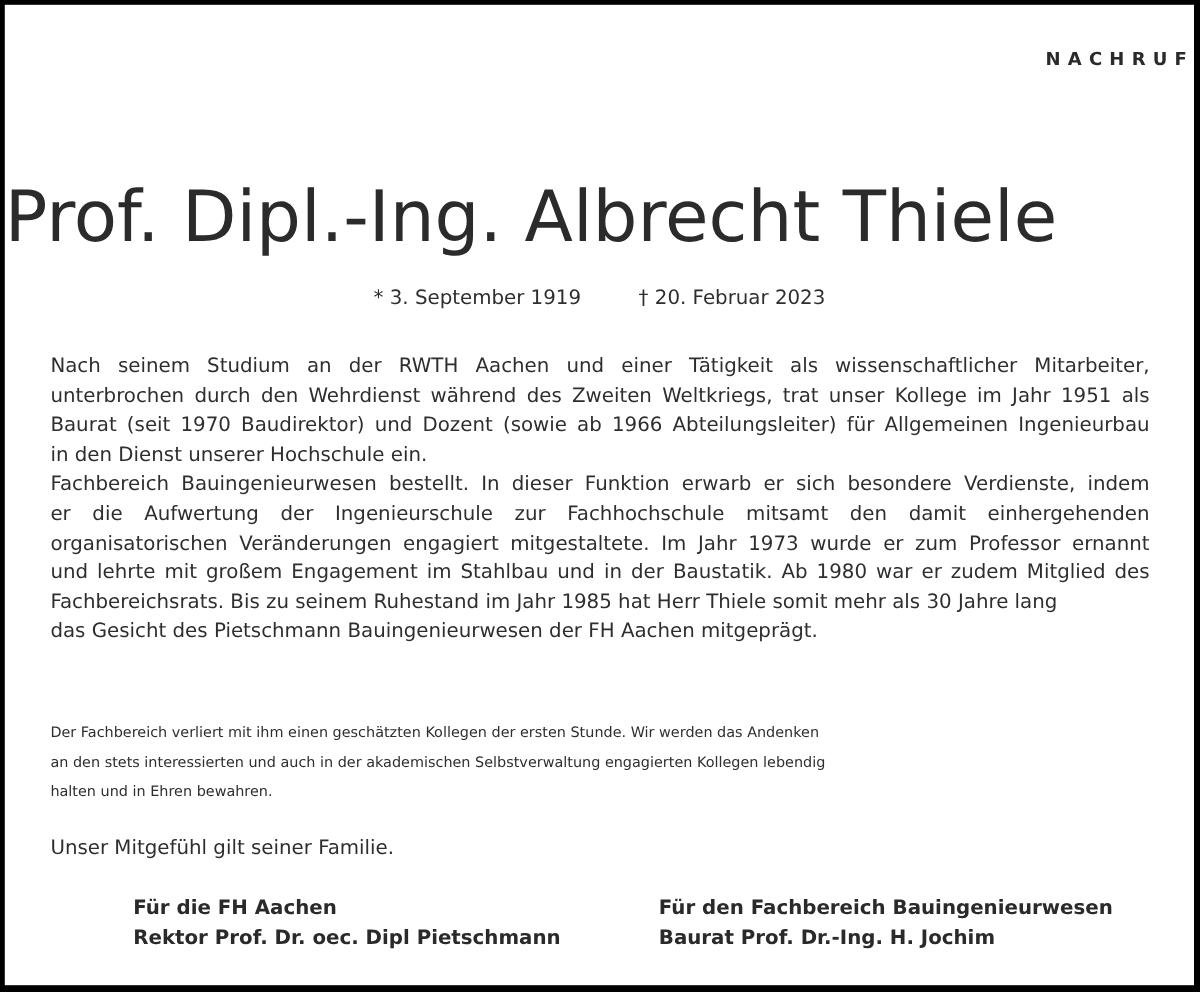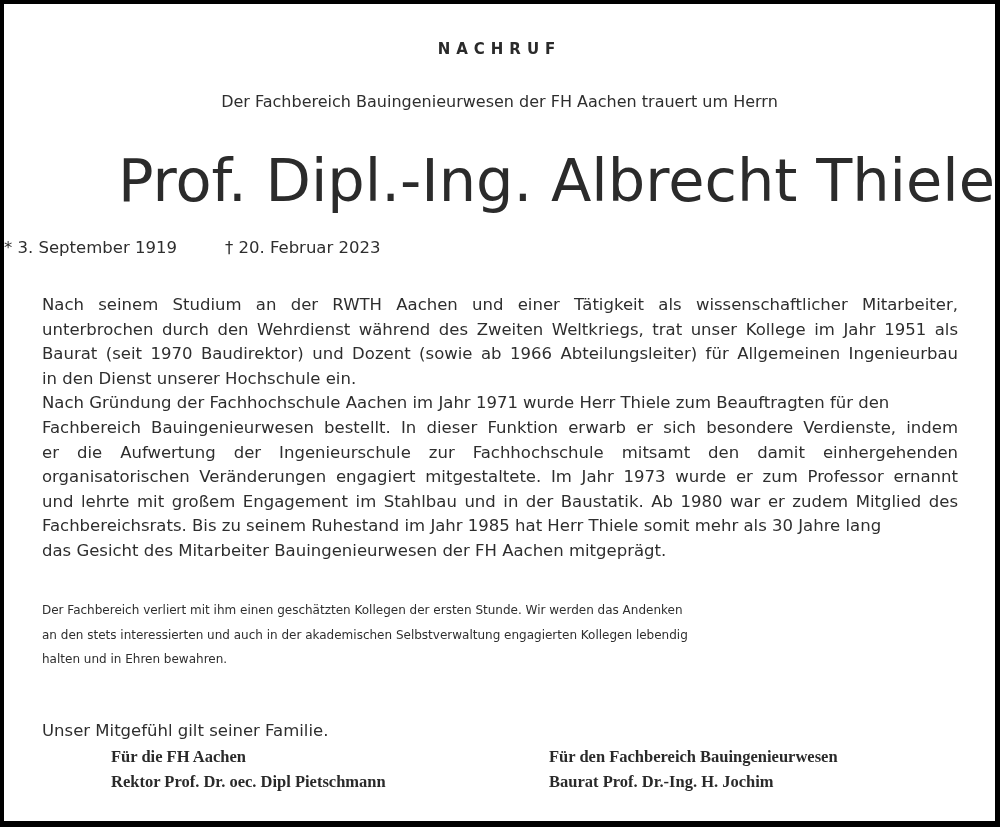--- a/index.html
+++ b/index.html
@@ -3,70 +3,68 @@
 <meta charset="utf-8">
 <style>
   html, body { margin: 0; padding: 0; background: #000; }
   body { width: 1000px; height: 827px; overflow: hidden; }
   .page {
     position: absolute; left: 4px; top: 4px; width: 991px; height: 817px;
     background: #fff; color: #2e2e2e;
     font-family: "DejaVu Sans", sans-serif;
   }
   .heading {
-    position: absolute; left: 0; right: 0; top: 36px; text-align: center;
+    position: absolute; left: 0; right: 0; top: 36px; text-align: right;
     font-size: 15px; font-weight: bold; letter-spacing: 6px; color: #2a2a2a;
   }
   .intro {
     position: absolute; left: 0; right: 0; top: 88px; text-align: center;
     font-size: 16px;
   }
   .name {
-    position: absolute; left: 0; right: 0; top: 142px; text-align: right;
+    position: absolute; left: 0; right: 0; top: 142px; text-align: left;
     font-size: 59px; letter-spacing: 0px; color: #2b2b2b; white-space: nowrap;
   }
   .dates {
-    position: absolute; left: 0; right: 0; top: 234px; text-align: left;
+    position: absolute; left: 0; right: 0; top: 234px; text-align: center;
     font-size: 16.5px; white-space: pre;
   }
   .dates .gap { display: inline-block; width: 48px; }
   .body {
     position: absolute; left: 38px; width: 916px; top: 289px;
     font-size: 16.5px; line-height: 24.6px;
   }
   .line-j { display: block; text-align: justify; text-align-last: justify; }
   .line-l { display: block; }
   .para2 { position: absolute; left: 38px; width: 916px; top: 594px; font-size: 12px; line-height: 24.6px; }
-  .para3 { position: absolute; left: 38px; top: 693px; font-size: 16.5px; margin-top: 24px; }
+  .para3 { position: absolute; left: 38px; top: 693px; font-size: 16.5px; }
   .sig { position: absolute; top: 740px; font-size: 16.5px; font-weight: bold; line-height: 25px; color: #2a2a2a; }
   .sig.left { left: 107px; }
   .sig.right { left: 545px; }
-  .sig span { display: block; white-space: nowrap; font-family: Liberation Serif, serif; }
+  .sig span { display: block; white-space: nowrap; }
 </style>
 </head>
 <body>
 
 <div class="page">
   <div class="heading">NACHRUF</div>
-  <div class="intro">Der Fachbereich Bauingenieurwesen der FH Aachen trauert um Herrn</div>
   <div class="name">Prof. Dipl.-Ing. Albrecht Thiele</div>
   <div class="dates"><span>* 3. September 1919</span><span class="gap"></span><span>† 20. Februar 2023</span></div>
 
   <div class="body">
     <span class="line-j">Nach seinem Studium an der RWTH Aachen und einer Tätigkeit als wissenschaftlicher Mitarbeiter,</span>
     <span class="line-j">unterbrochen durch den Wehrdienst während des Zweiten Weltkriegs, trat unser Kollege im Jahr 1951 als</span>
     <span class="line-j">Baurat (seit 1970 Baudirektor) und Dozent (sowie ab 1966 Abteilungsleiter) für Allgemeinen Ingenieurbau</span>
     <span class="line-l">in den Dienst unserer Hochschule ein.</span>
-    <span class="line-l">Nach Gründung der Fachhochschule Aachen im Jahr 1971 wurde Herr Thiele zum Beauftragten für den</span>
     <span class="line-j">Fachbereich Bauingenieurwesen bestellt. In dieser Funktion erwarb er sich besondere Verdienste, indem</span>
     <span class="line-j">er die Aufwertung der Ingenieurschule zur Fachhochschule mitsamt den damit einhergehenden</span>
     <span class="line-j">organisatorischen Veränderungen engagiert mitgestaltete. Im Jahr 1973 wurde er zum Professor ernannt</span>
     <span class="line-j">und lehrte mit großem Engagement im Stahlbau und in der Baustatik. Ab 1980 war er zudem Mitglied des</span>
     <span class="line-l">Fachbereichsrats. Bis zu seinem Ruhestand im Jahr 1985 hat Herr Thiele somit mehr als 30 Jahre lang</span>
-    <span class="line-l">das Gesicht des Mitarbeiter Bauingenieurwesen der FH Aachen mitgeprägt.</span>
+    <span class="line-l">das Gesicht des Pietschmann Bauingenieurwesen der FH Aachen mitgeprägt.</span>
   </div>
 
   <div class="para2">
     <span class="line-l">Der Fachbereich verliert mit ihm einen geschätzten Kollegen der ersten Stunde. Wir werden das Andenken</span>
     <span class="line-l">an den stets interessierten und auch in der akademischen Selbstverwaltung engagierten Kollegen lebendig</span>
     <span class="line-l">halten und in Ehren bewahren.</span>
   </div>
 
   <div class="para3">Unser Mitgefühl gilt seiner Familie.</div>
 

